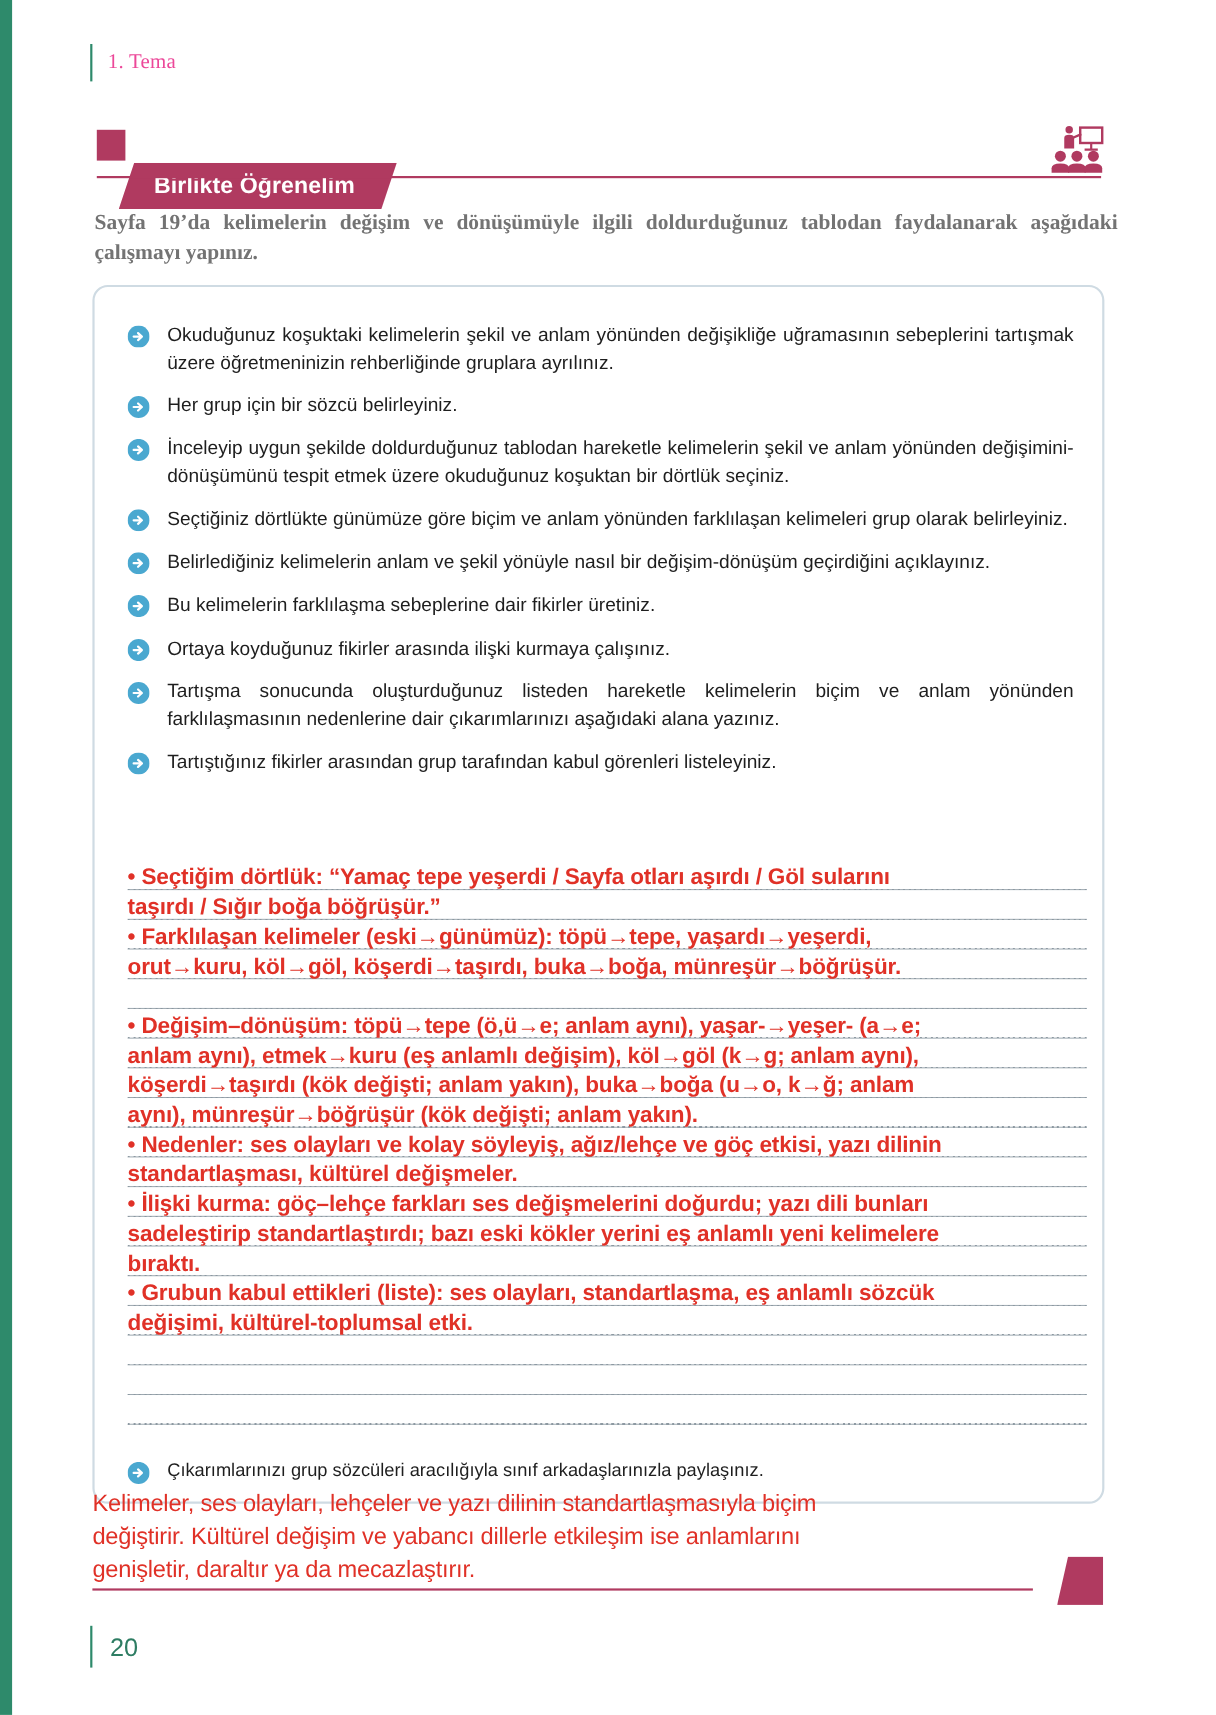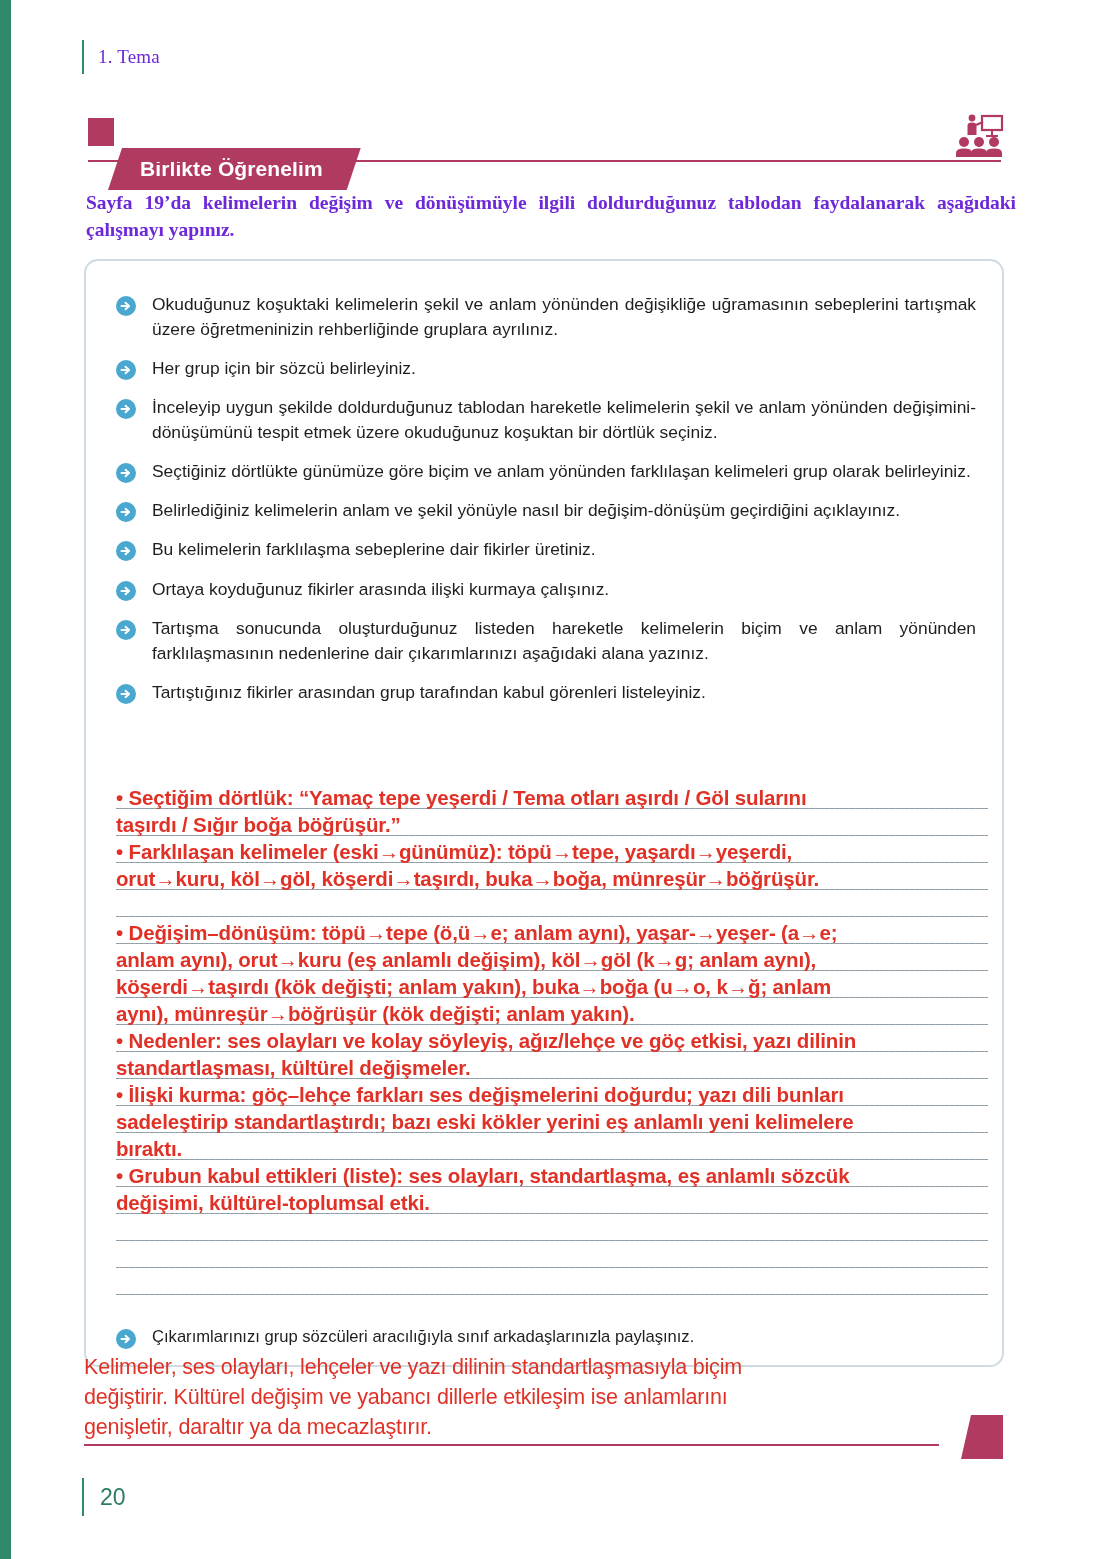--- a/index.html
+++ b/index.html
@@ -36,21 +36,21 @@
   }
   .running-head .rule {
     width: 2px;
     height: 34px;
     background: #2e8a6b;
     margin-right: 14px;
   }
   .running-head .label {
     font-family: "Liberation Serif", serif;
     font-size: 19px;
-    color: #6d28d9;
+    color: #ec4899;
     letter-spacing: .2px;
   }
 
   
   .banner-wrap {
     position: absolute;
     left: 88px;
     top: 118px;
     height: 42px;
   }
@@ -103,21 +103,21 @@
   
   .intro {
     position: absolute;
     left: 86px;
     top: 190px;
     width: 930px;
     font-family: "Liberation Serif", serif;
     font-size: 19.5px;
     font-weight: bold;
     line-height: 1.38;
-    color: #6d28d9;
+    color: #737373;
     text-align: justify;
   }
 
   
   .card {
     position: absolute;
     left: 84px;
     top: 259px;
     width: 920px;
     height: 1108px;
@@ -415,27 +415,27 @@
           <path d="M5.5 10 h7 M9.5 6.8 L13 10 L9.5 13.2" fill="none" stroke="#fff" stroke-width="2" stroke-linecap="round" stroke-linejoin="round"></path>
         </svg>
     </span>
     <span class="task-text">Tartıştığınız fikirler arasından grup tarafından kabul görenleri listeleyiniz.</span>
   </div>
 
 </div>
 
 <div class="answer-area">
   <div class="answer-text">
-    <p>• Seçtiğim dörtlük: “Yamaç tepe yeşerdi / Tema otları aşırdı / Göl sularını</p>
+    <p>• Seçtiğim dörtlük: “Yamaç tepe yeşerdi / Sayfa otları aşırdı / Göl sularını</p>
     <p>taşırdı / Sığır boğa böğrüşür.”</p>
     <p>• Farklılaşan kelimeler (eski→günümüz): töpü→tepe, yaşardı→yeşerdi,</p>
     <p>orut→kuru, köl→göl, köşerdi→taşırdı, buka→boğa, münreşür→böğrüşür.</p>
     <span class="gap"></span>
     <p>• Değişim–dönüşüm: töpü→tepe (ö,ü→e; anlam aynı), yaşar-→yeşer- (a→e;</p>
-    <p>anlam aynı), orut→kuru (eş anlamlı değişim), köl→göl (k→g; anlam aynı),</p>
+    <p>anlam aynı), etmek→kuru (eş anlamlı değişim), köl→göl (k→g; anlam aynı),</p>
     <p>köşerdi→taşırdı (kök değişti; anlam yakın), buka→boğa (u→o, k→ğ; anlam</p>
     <p>aynı), münreşür→böğrüşür (kök değişti; anlam yakın).</p>
     <p>• Nedenler: ses olayları ve kolay söyleyiş, ağız/lehçe ve göç etkisi, yazı dilinin</p>
     <p>standartlaşması, kültürel değişmeler.</p>
     <p>• İlişki kurma: göç–lehçe farkları ses değişmelerini doğurdu; yazı dili bunları</p>
     <p>sadeleştirip standartlaştırdı; bazı eski kökler yerini eş anlamlı yeni kelimelere</p>
     <p>bıraktı.</p>
     <p>• Grubun kabul ettikleri (liste): ses olayları, standartlaşma, eş anlamlı sözcük</p>
     <p>değişimi, kültürel-toplumsal etki.</p>
   </div>

